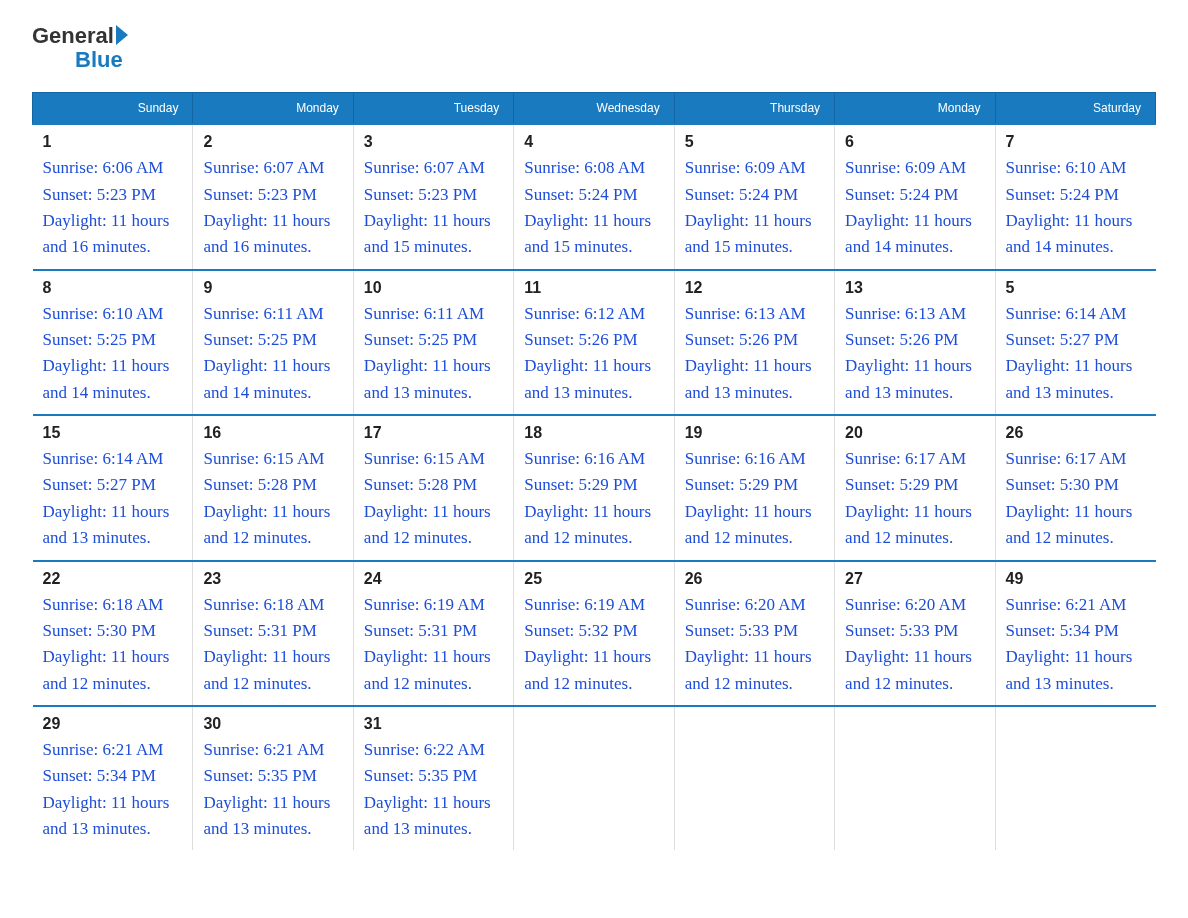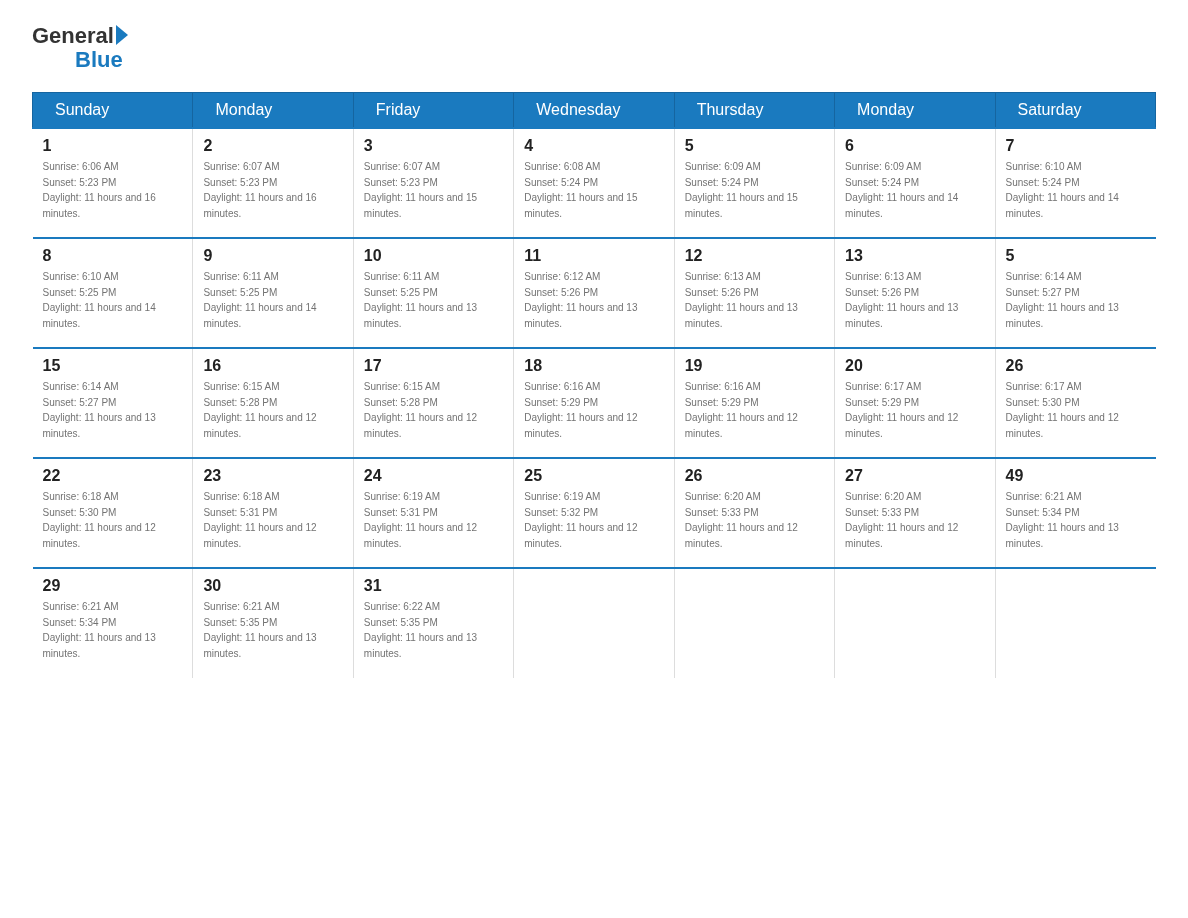--- a/index.html
+++ b/index.html
@@ -55,24 +55,24 @@
     table {
       width: 100%;
       border-collapse: collapse;
       table-layout: fixed;
     }
     thead tr {
       background-color: #1a7abf;
     }
     thead th {
       color: #fff;
-      font-size: 16px;
+      font-size: 12px;
       font-weight: normal;
-      padding: 8px 22px;
-      text-align: left;
+      padding: 8px 14px;
+      text-align: right;
       border: 1px solid #1565a0;
     }
     tbody tr {
       border-top: 2px solid #1a7abf;
     }
     tbody td {
       vertical-align: top;
       padding: 8px 10px;
       font-size: 13px;
       color: #333;
@@ -83,23 +83,24 @@
       border-right: none;
     }
     .day-num {
       font-size: 16px;
       font-weight: bold;
       color: #222;
       display: block;
       margin-bottom: 4px;
     }
     .day-info {
-      font-size: 10px;
+      font-size: 17px;
       line-height: 1.55;
-      color: #737373;
+      color: #1d4ed8;
+      font-family: Liberation Serif, serif;
     }
     .empty-cell {
       background: #fff;
     }
   </style>
 </head>
 <body>
 
 <div class="header">
   <div class="logo">
@@ -114,21 +115,21 @@
     <div class="month-title"></div>
     <div class="location"></div>
   </div>
 </div>
 
 <table>
   <thead>
     <tr>
     <th>Sunday</th>
         <th>Monday</th>
-        <th>Friday</th>
+        <th>Tuesday</th>
         <th>Wednesday</th>
         <th>Thursday</th>
         <th>Monday</th>
         <th>Saturday</th>
       </tr>
   </thead>
   <tbody id="calendar-body">
   <tr>
         <td>
         <span class="day-num">1</span>

